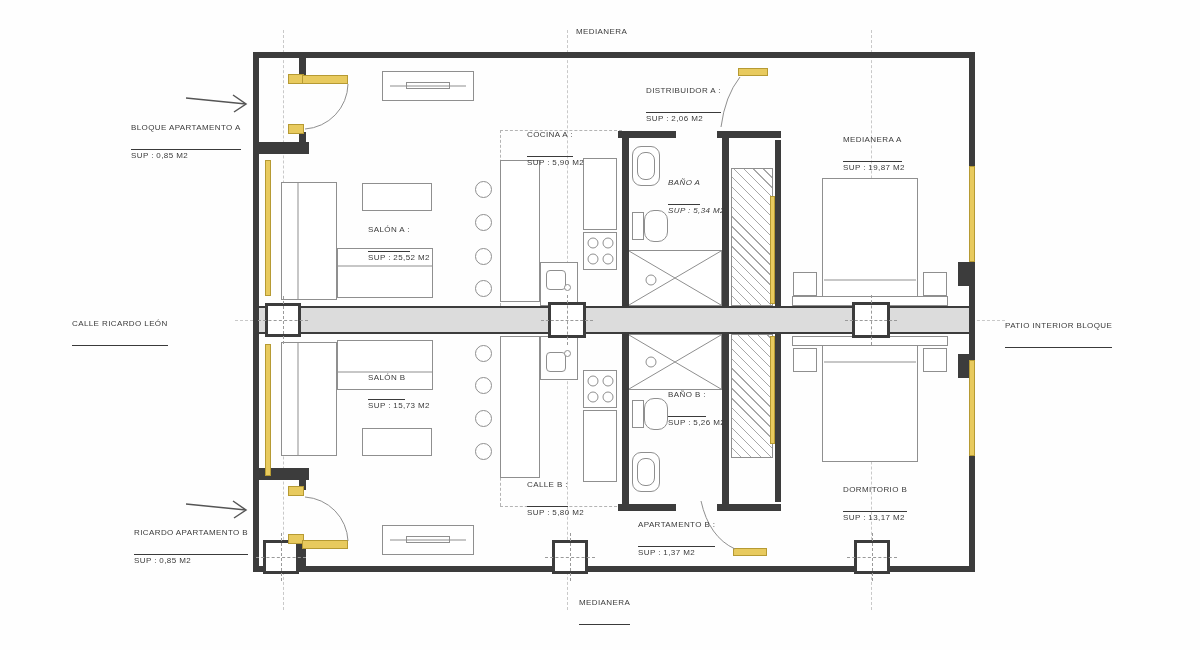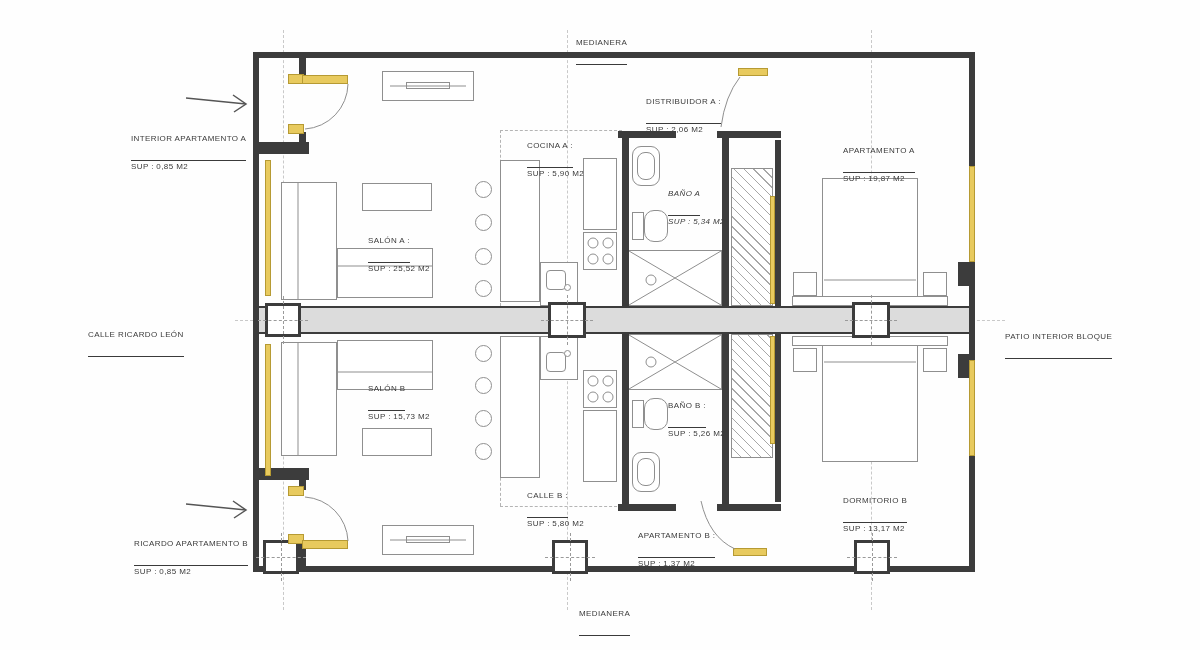--- a/index.html
+++ b/index.html
@@ -20,21 +20,21 @@
   
   .dv{position:absolute;border-left:1px dashed #c9c9c9;z-index:1;width:0;}
   .dh{position:absolute;border-top:1px dashed #c9c9c9;z-index:1;height:0;}
   .dv2{position:absolute;border-left:1px dashed #b4b4b4;z-index:3;width:0;}
   .dh2{position:absolute;border-top:1px dashed #b4b4b4;z-index:3;height:0;}
   
   .hatch{position:absolute;border:1px solid #8f8f8f;box-sizing:border-box;z-index:3;
          background:repeating-linear-gradient(45deg,#ffffff 0 6px,#a8a8a8 6px 7px);}
   
   .lbl{position:absolute;z-index:7;color:#3a3a3a;font-size:8px;letter-spacing:.4px;line-height:1.4;white-space:nowrap;}
-  .lbl .nm{display:inline-block;border-bottom:1px solid #3a3a3a;padding-bottom:16px;margin-top:11px;}
+  .lbl .nm{display:inline-block;border-bottom:1px solid #3a3a3a;padding-bottom:16px;}
   .lbl .ar{display:block;}
   svg.overlay{position:absolute;left:0;top:0;z-index:6;pointer-events:none;}
 </style>
 </head>
 <body>
 
 <div class="canvas">
 
   <div class="dv" style="left:283px;top:30px;height:580px;"></div>
   <div class="dv" style="left:567px;top:30px;height:580px;"></div>
@@ -187,49 +187,49 @@
       <polyline points="233,501 246,510 234,518"></polyline>
     </g>
   </svg>
 
   <div class="lbl" style="left:576px;top:26px;">
     <span class="nm">MEDIANERA</span>
   </div>
   <div class="lbl" style="left:579px;top:597px;">
     <span class="nm">MEDIANERA</span>
   </div>
-  <div class="lbl" style="left:88px;top:318px;">
+  <div class="lbl" style="left:72px;top:318px;">
     <span class="nm">CALLE RICARDO LEÓN</span>
   </div>
   <div class="lbl" style="left:1005px;top:320px;">
     <span class="nm">PATIO INTERIOR BLOQUE</span>
   </div>
 
   <div class="lbl" style="left:131px;top:122px;">
-    <span class="nm">INTERIOR APARTAMENTO A</span>
+    <span class="nm">BLOQUE APARTAMENTO A</span>
     <span class="ar">SUP : 0,85 M2</span>
   </div>
   <div class="lbl" style="left:368px;top:224px;">
     <span class="nm">SALÓN A :</span>
     <span class="ar">SUP : 25,52 M2</span>
   </div>
   <div class="lbl" style="left:527px;top:129px;">
     <span class="nm">COCINA A :</span>
     <span class="ar">SUP : 5,90 M2</span>
   </div>
   <div class="lbl" style="left:668px;top:177px;font-style:italic;">
     <span class="nm">BAÑO A</span>
     <span class="ar">SUP : 5,34 M2</span>
   </div>
   <div class="lbl" style="left:646px;top:85px;">
     <span class="nm">DISTRIBUIDOR A :</span>
     <span class="ar">SUP : 2,06 M2</span>
   </div>
   <div class="lbl" style="left:843px;top:134px;">
-    <span class="nm">APARTAMENTO A</span>
+    <span class="nm">MEDIANERA A</span>
     <span class="ar">SUP : 19,87 M2</span>
   </div>
   <div class="lbl" style="left:134px;top:527px;">
     <span class="nm">RICARDO APARTAMENTO B</span>
     <span class="ar">SUP : 0,85 M2</span>
   </div>
   <div class="lbl" style="left:368px;top:372px;">
     <span class="nm">SALÓN B</span>
     <span class="ar">SUP : 15,73 M2</span>
   </div>

